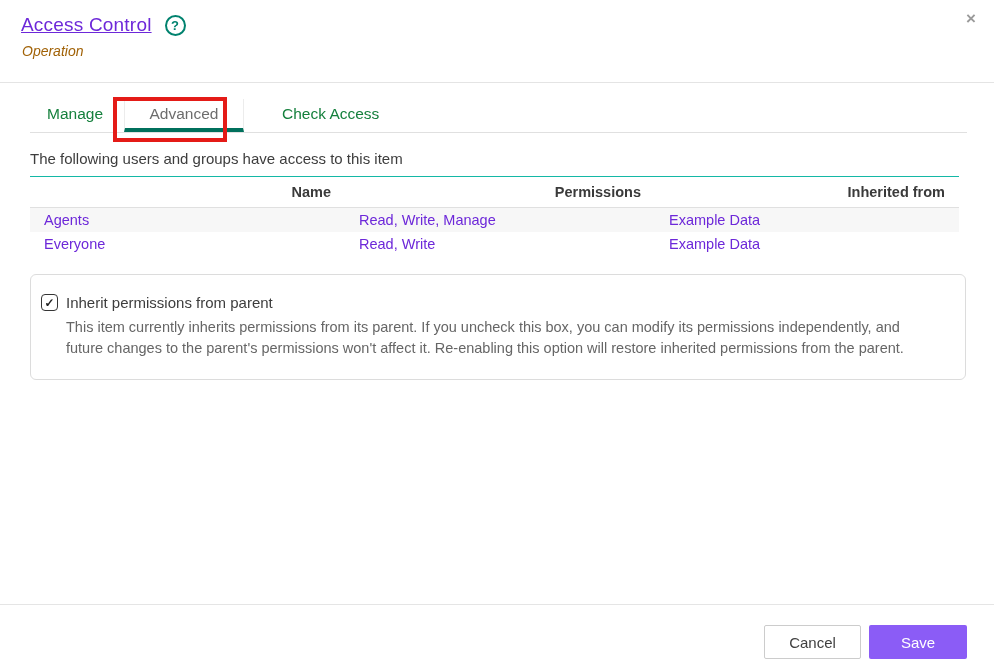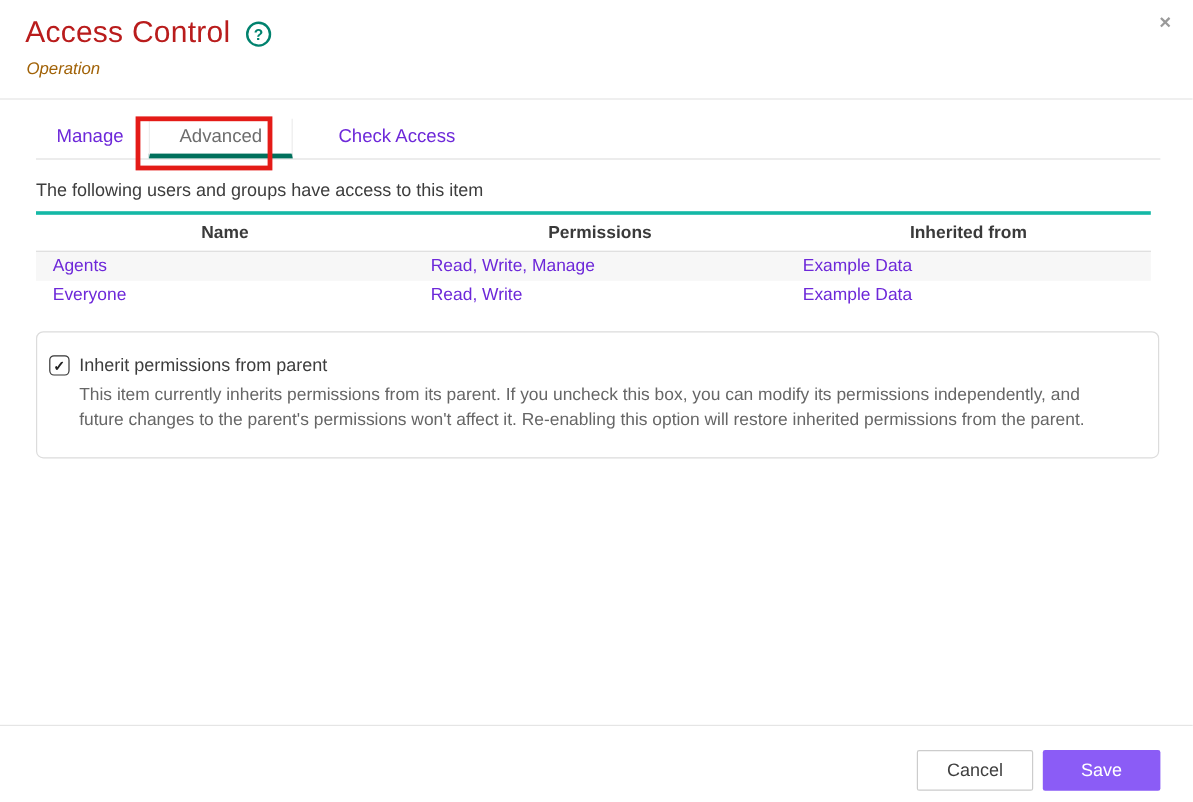--- a/index.html
+++ b/index.html
@@ -15,41 +15,41 @@
   
   .close {
     position: absolute; top: 10px; right: 18px;
     color: #9a9a9a; font-size: 17px; line-height: 1; cursor: pointer;
     font-weight: bold;
   }
 
   
   .header { height: 83px; border-bottom: 1px solid #e4e4e4; padding: 13px 0 0 21px; }
   .title-row { display: flex; align-items: center; gap: 13px; }
-  .page-title { font-size: 25px; font-weight: 500; color: #b91c1c; letter-spacing: 0.2px; }
+  .page-title { font-size: 19px; font-weight: 500; color: #6d28d9; letter-spacing: 0.2px; text-decoration: underline; }
   .help {
     width: 21px; height: 21px; border-radius: 50%;
     border: 2px solid #00826e; color: #00826e;
     font-size: 13px; font-weight: bold;
     display: inline-flex; align-items: center; justify-content: center;
     cursor: pointer; margin-top: 2px;
   }
   .subtitle { font-style: italic; font-size: 14px; color: #a16207; margin: 7px 0 0 1px; }
 
   
   .tabstrip {
     margin: 0 27px 0 30px;
     height: 50px;
     border-bottom: 1px solid #e0e0e0;
     display: flex;
     align-items: flex-end;
     position: relative;
   }
   .tab {
-    font-size: 15.5px; color: #6d28d9; cursor: pointer;
+    font-size: 15.5px; color: #15803d; cursor: pointer;
     padding: 0 17px; height: 33px; line-height: 30px;
   }
   .tab.advanced {
     color: #6d6d6d;
     background: #ffffff;
     width: 120px; text-align: center; padding: 0;
     border-left: 1px solid #ececec;
     border-right: 1px solid #ececec;
     border-bottom: 4px solid #00705c;
     margin-left: 4px;
@@ -69,22 +69,22 @@
 
   
   table.perm {
     border-collapse: collapse;
     margin-left: 30px;
     width: 929px;
     table-layout: fixed;
     font-size: 14.5px;
   }
   table.perm th {
-    text-align: center; font-weight: bold; color: #3a3a3a;
-    border-top: 3px solid #14b8a6; border-bottom: 1px solid #e0e0e0;
+    text-align: right; font-weight: bold; color: #3a3a3a;
+    border-top: 1px solid #14b8a6; border-bottom: 1px solid #e0e0e0;
     padding: 7px 14px;
   }
   table.perm td { padding: 4px 14px; color: #6d28d9; }
   table.perm col.c1 { width: 315px; }
   table.perm col.c2 { width: 310px; }
   table.perm col.c3 { width: 304px; }
   table.perm tbody tr:first-child { background: #f7f7f7; }
 
   
   .panel {

